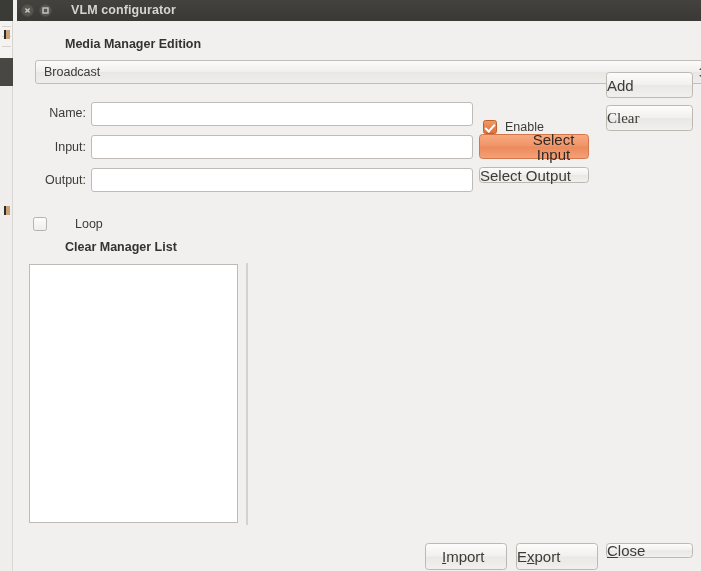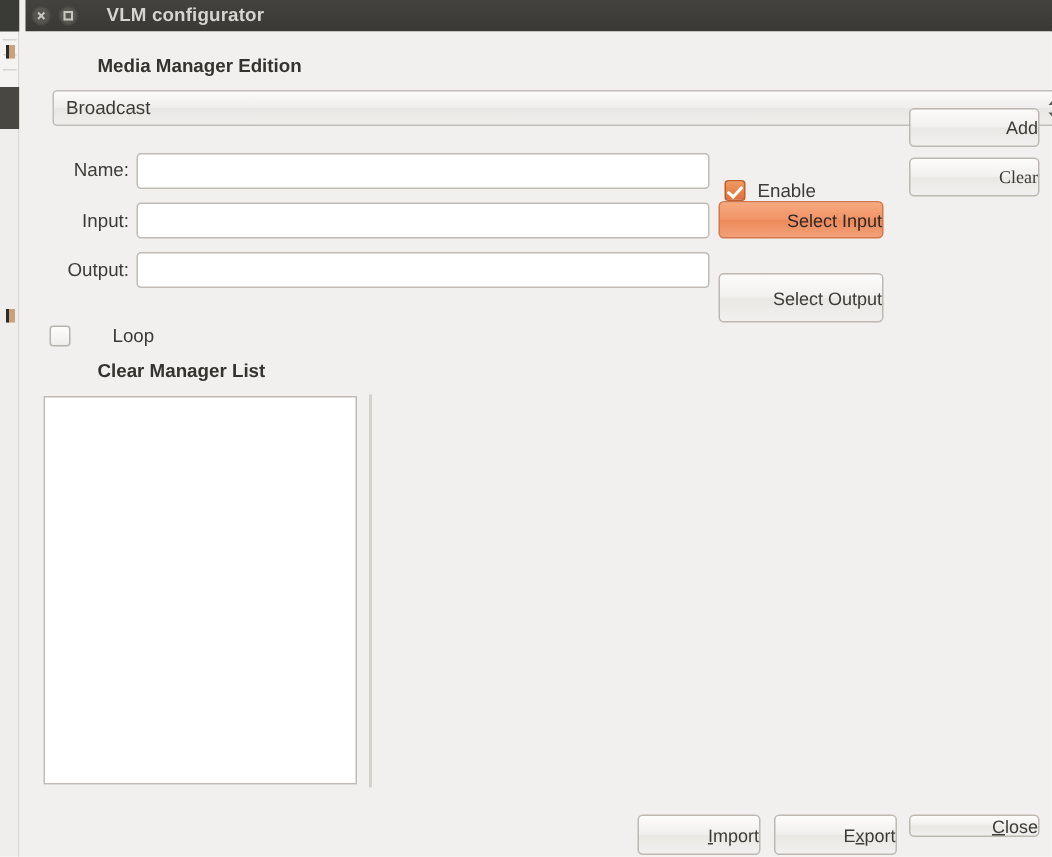--- a/index.html
+++ b/index.html
@@ -164,28 +164,28 @@
   }
 
   
   .btn {
     position: absolute;
     box-sizing: border-box;
     background: linear-gradient(to bottom, #fcfcfb 0%, #f2f0ee 48%, #eae8e5 52%, #f2f0ee 100%);
     border: 1px solid #bdb8b2;
     border-radius: 3.5px;
     font-family: "Liberation Sans", sans-serif;
-    font-size: 12px;
+    font-size: 15px;
     color: #3c3b37;
     text-align: center;
     cursor: pointer;
     line-height: 1;
     display: flex;
     align-items: center;
-    justify-content: flex-end;
+    justify-content: flex-start;
   }
   .btn.orange {
     background: linear-gradient(to bottom, #f7a97e 0%, #f19468 48%, #ec8a5c 52%, #f3a077 100%);
     border: 1px solid #d4764b;
     color: #2f2a26;
   }
   .btn .mn { text-decoration: underline; }
 
   #btn-add   { left: 593px; top: 51px;  width: 87px; height: 26px; }
   #btn-clear { left: 593px; top: 84px;  width: 87px; height: 26px; font-family: Liberation Serif, serif; }
@@ -213,21 +213,21 @@
     font-family: "Liberation Sans", sans-serif;
     font-size: 12.5px;
     color: #33322e;
     outline: none;
   }
   #input-name   { left: 78px; top: 81px;  width: 382px; }
   #input-input  { left: 78px; top: 114px; width: 382px; }
   #input-output { left: 78px; top: 147px; width: 382px; }
 
   #btn-select-input  { left: 466px; top: 113px; width: 110px; height: 25px; padding-left: 39px; }
-  #btn-select-output { left: 466px; top: 146px; width: 110px; height: 33px; margin-top: 15px; }
+  #btn-select-output { left: 466px; top: 146px; width: 110px; height: 16px; }
 
   
   .checkbox-row {
     position: absolute;
     display: flex;
     align-items: center;
     cursor: pointer;
   }
   #check-enable { left: 470px; top: 99px; }
   #check-loop   { left: 20px;  top: 196px; gap: 20px; }
@@ -289,21 +289,21 @@
   #detail-pane {
     position: absolute;
     left: 238px;
     top: 242px;
     width: 444px;
     height: 262px;
     background: #f1f0ee;
   }
 
   
-  #btn-import { left: 412px; top: 522px; width: 82px; height: 27px; }
+  #btn-import { left: 412px; top: 522px; width: 82px; height: 27px; padding-left: 16px; }
   #btn-export { left: 503px; top: 522px; width: 82px; height: 27px; }
   #btn-close  { left: 593px; top: 522px; width: 87px; height: 15px; }
 </style>
 </head>
 <body>
 
 <div id="desktop-backdrop">
 
   <div class="bg-window-strip">
     <div class="bg-window-title"></div>

